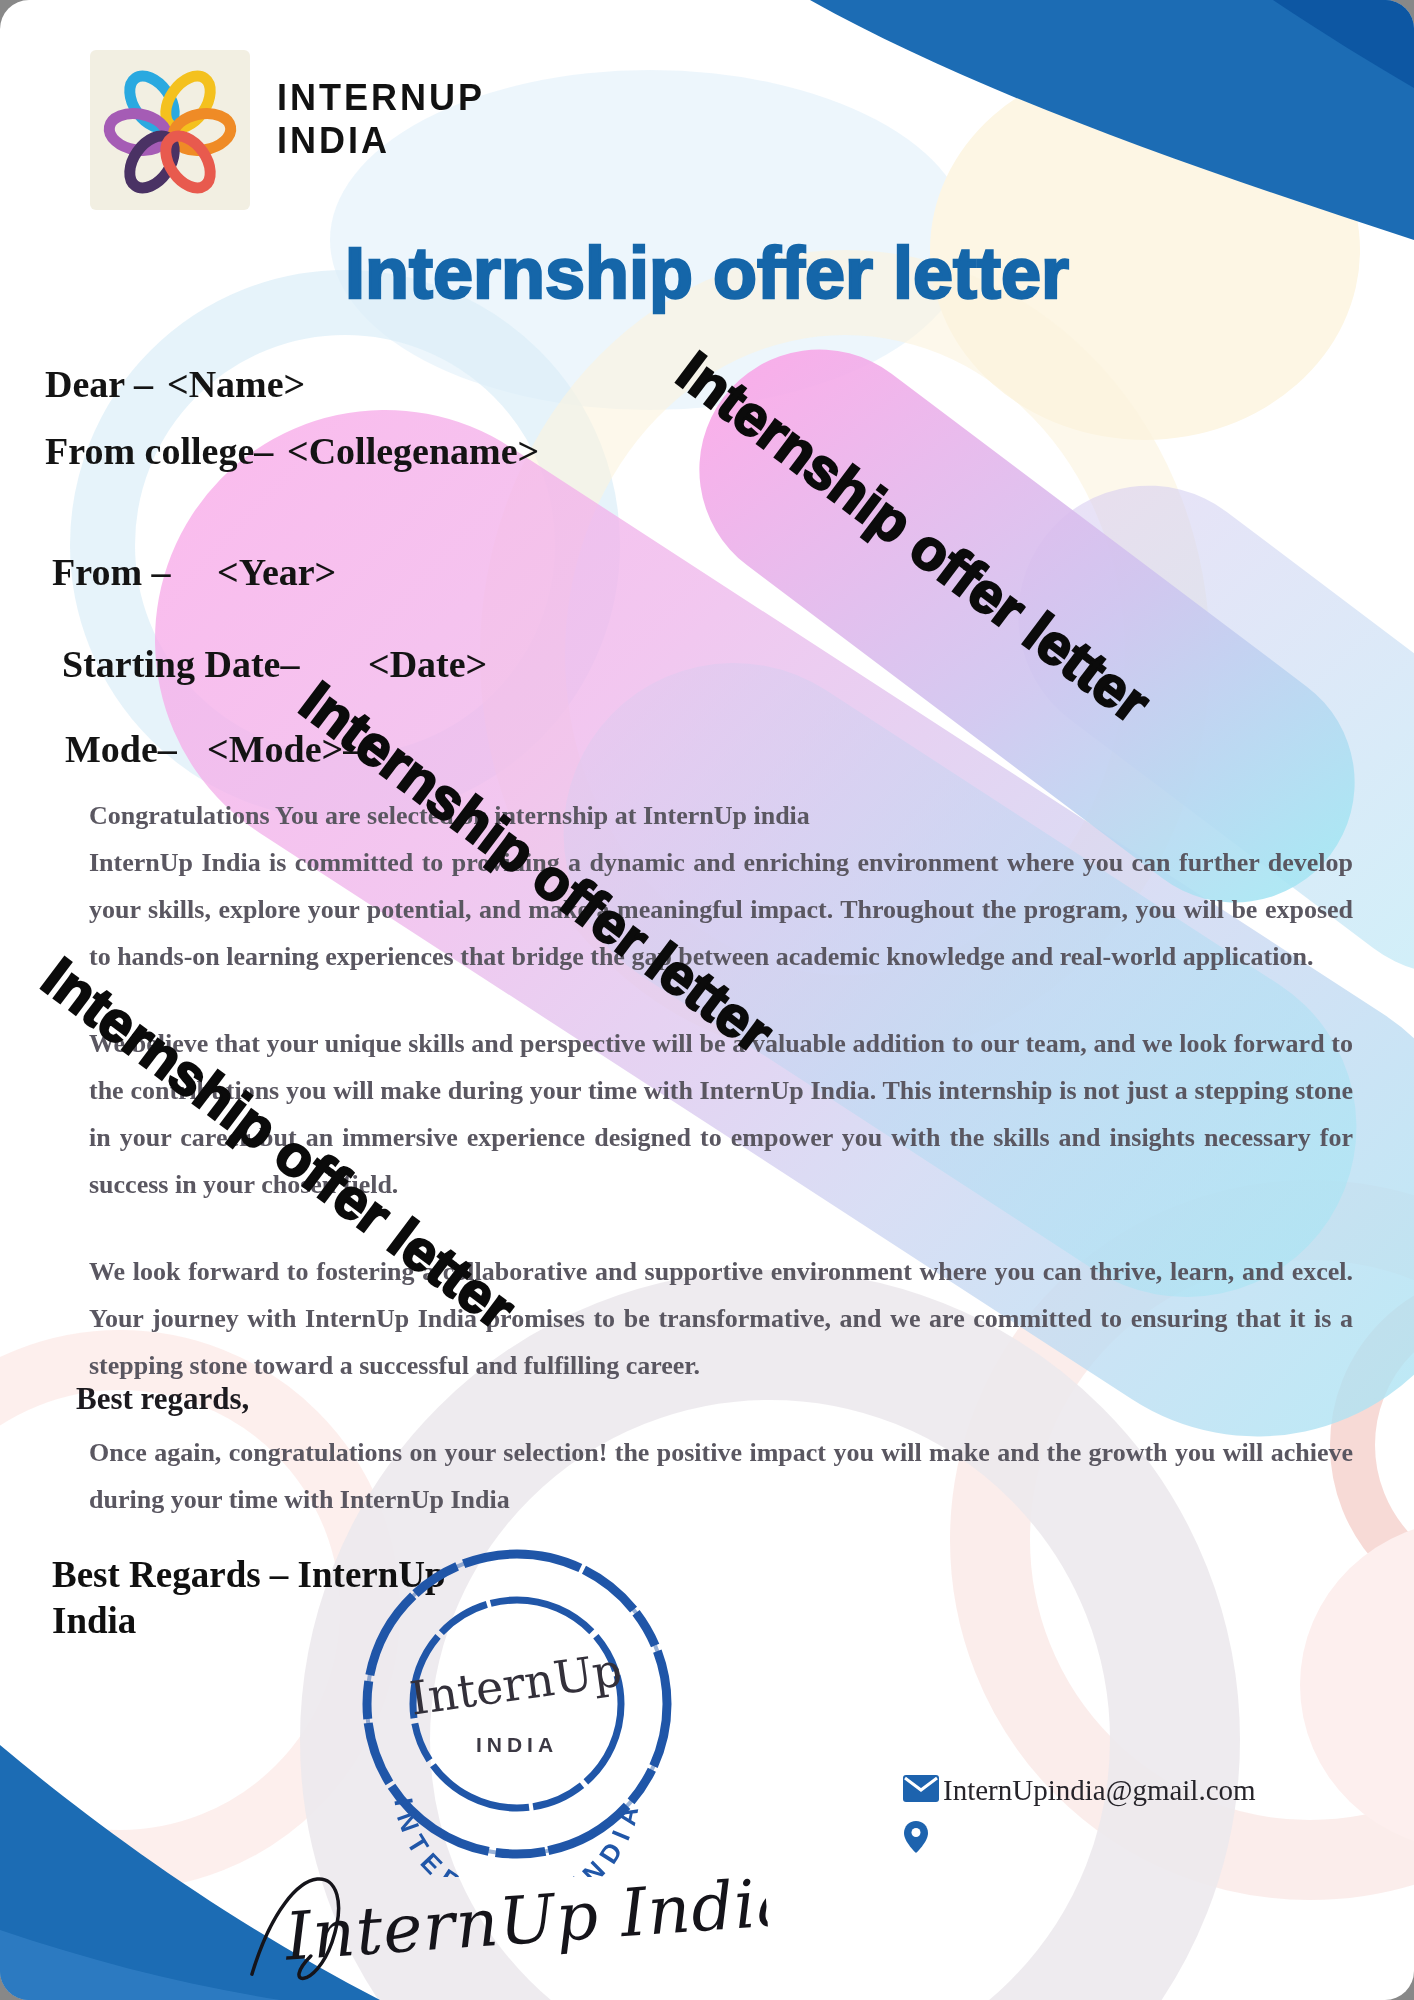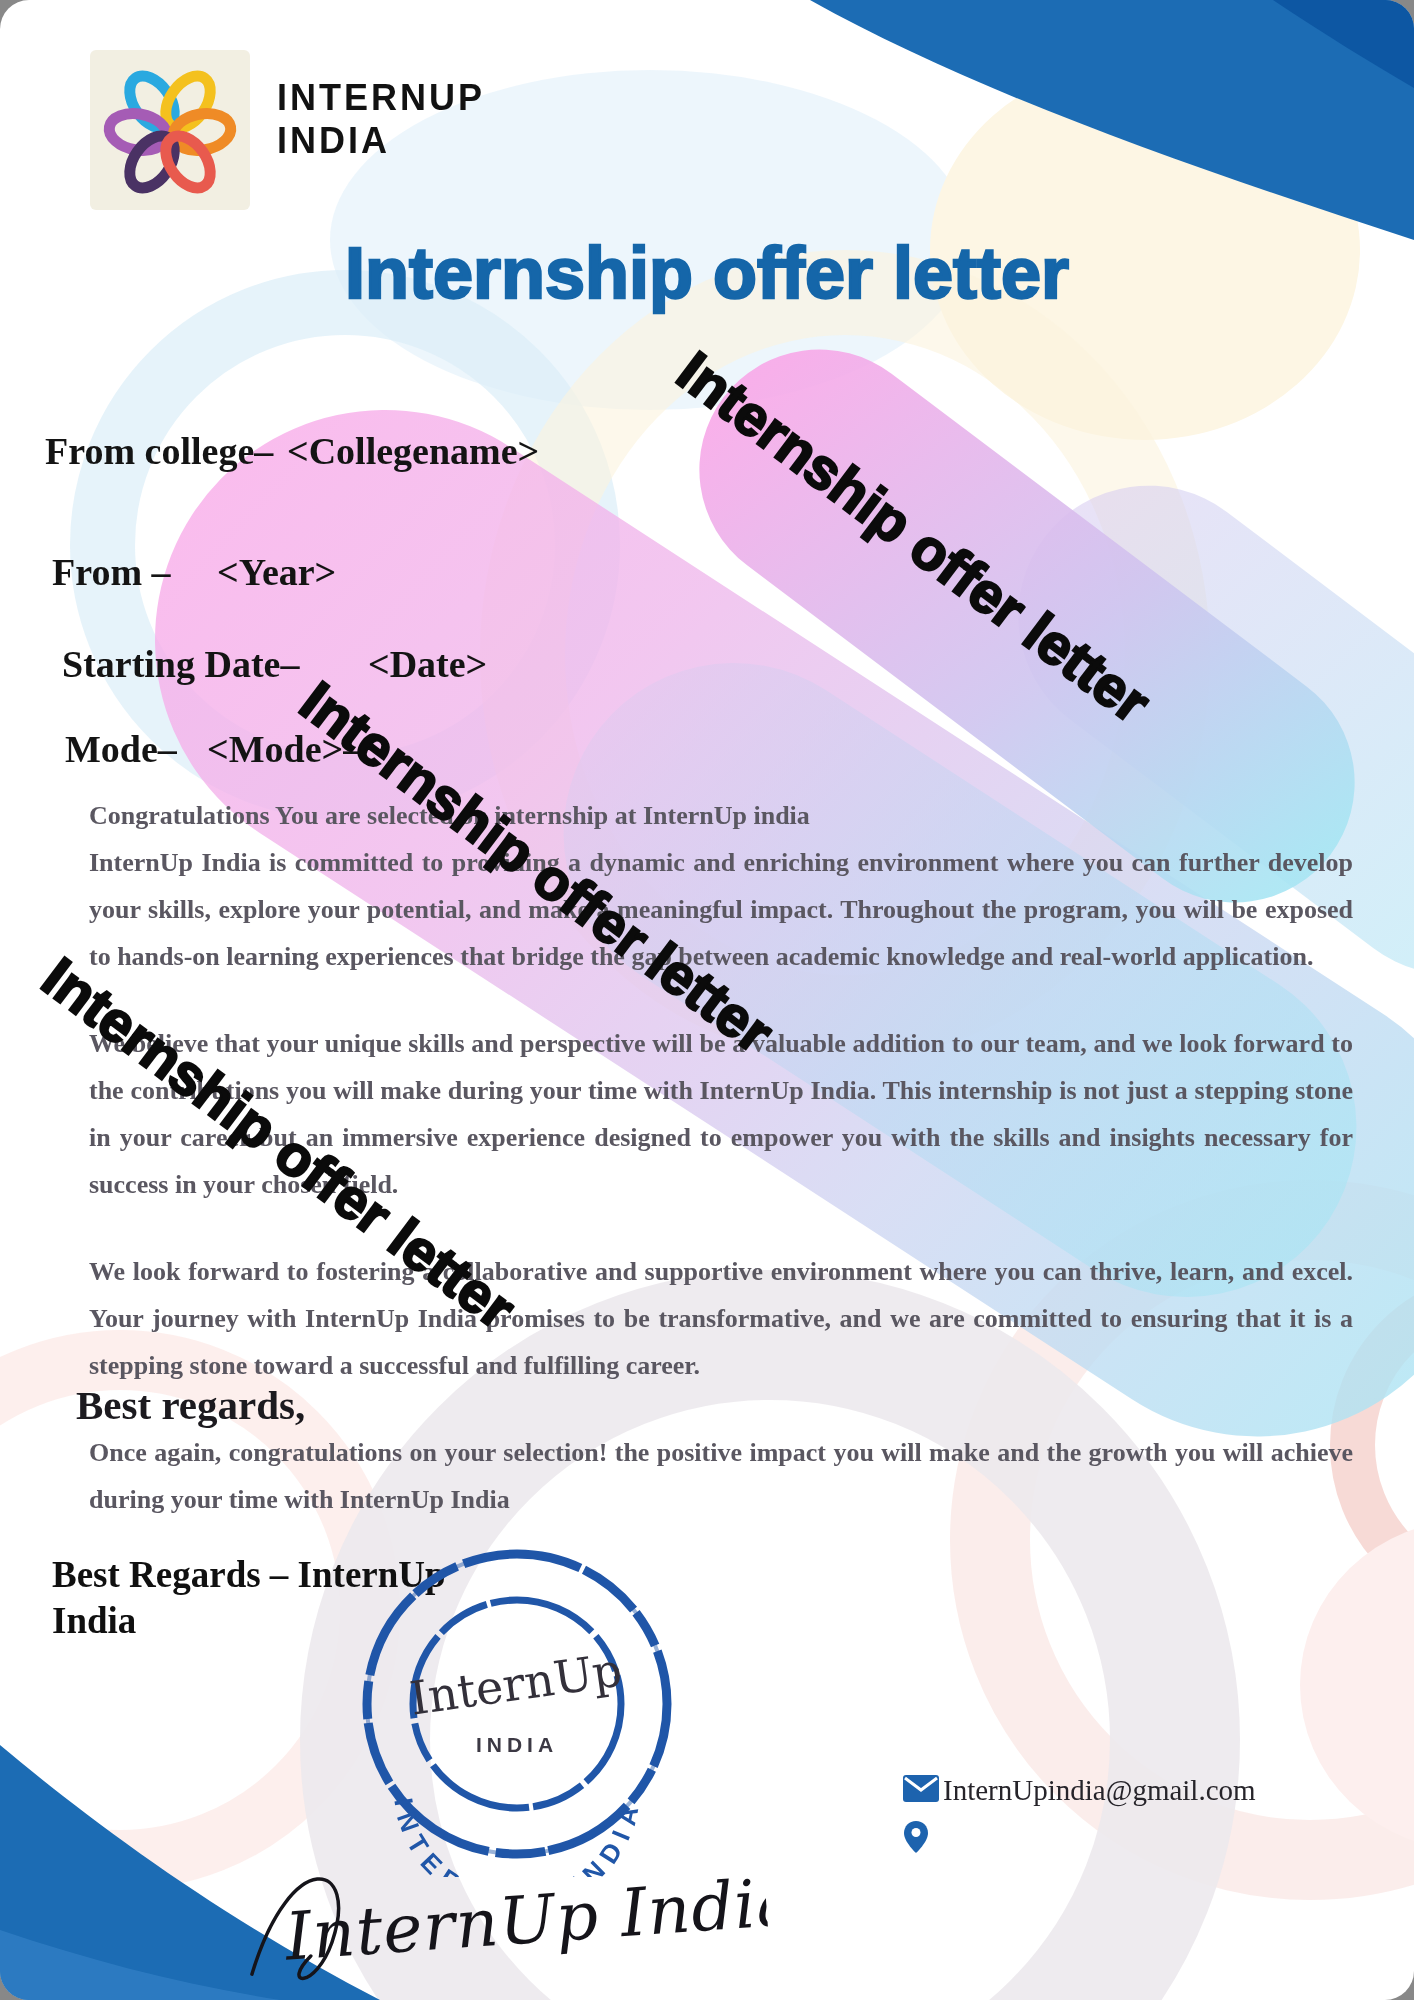--- a/index.html
+++ b/index.html
@@ -38,21 +38,21 @@
          font-family:"Liberation Sans",sans-serif;font-weight:bold;font-size:72px;color:#1566a9;
          -webkit-text-stroke:2.4px #1566a9;letter-spacing:0px;}
   
   .field{position:absolute;left:0;width:100%;height:52px;z-index:3;
          font-size:38px;font-weight:bold;color:#141414;}
   .field span{position:absolute;white-space:nowrap;}
   
   #body-text{left:76px;top:792px;width:1264px;z-index:3;font-size:26px;font-weight:bold;
              line-height:47px;text-align:justify;color:#5a5761;margin-left:13px;}
   #body-text p{margin:0 0 40px 0;}
-  #best-regards-overlay{left:76px;top:1381px;z-index:4;font-size:41px;font-weight:bold;color:#1c1a1f;}
+  #best-regards-overlay{left:76px;top:1381px;z-index:4;font-size:31px;font-weight:bold;color:#1c1a1f;}
   #signoff{left:52px;top:1552px;width:470px;z-index:4;font-size:37px;font-weight:bold;
            line-height:46px;color:#101010;}
   
   #stamp{left:345px;top:1532px;z-index:5;}
   #signature{left:225px;top:1795px;z-index:5;transform:rotate(-4deg);}
   
   .watermark{position:absolute;z-index:6;white-space:nowrap;transform-origin:0 0;transform:rotate(37deg);
              font-family:"Liberation Sans",sans-serif;font-weight:bold;font-size:57px;color:#0b0b0b;
              -webkit-text-stroke:2.4px #0b0b0b;}
   #w1{left:705px;top:338px;}
@@ -108,20 +108,24 @@
     <div>INTERNUP</div>
     <div>INDIA</div>
   </div>
 
   <div class="abs" id="title">Internship offer letter</div>
 
   <div class="watermark" id="w1">Internship offer letter</div>
   <div class="watermark" id="w2">Internship offer letter</div>
   <div class="watermark" id="w3">Internship offer letter</div>
 
+  <div class="field" style="top:362px">
+    <span style="left:45px">Dear –</span>
+    <span style="left:167px">&lt;Name&gt;</span>
+  </div>
   <div class="field" style="top:429px">
     <span style="left:45px">From college–</span>
     <span style="left:287px">&lt;Collegename&gt;</span>
   </div>
   <div class="field" style="top:550px">
     <span style="left:52px">From –</span>
     <span style="left:217px">&lt;Year&gt;</span>
   </div>
   <div class="field" style="top:642px">
     <span style="left:62px">Starting Date–</span>

